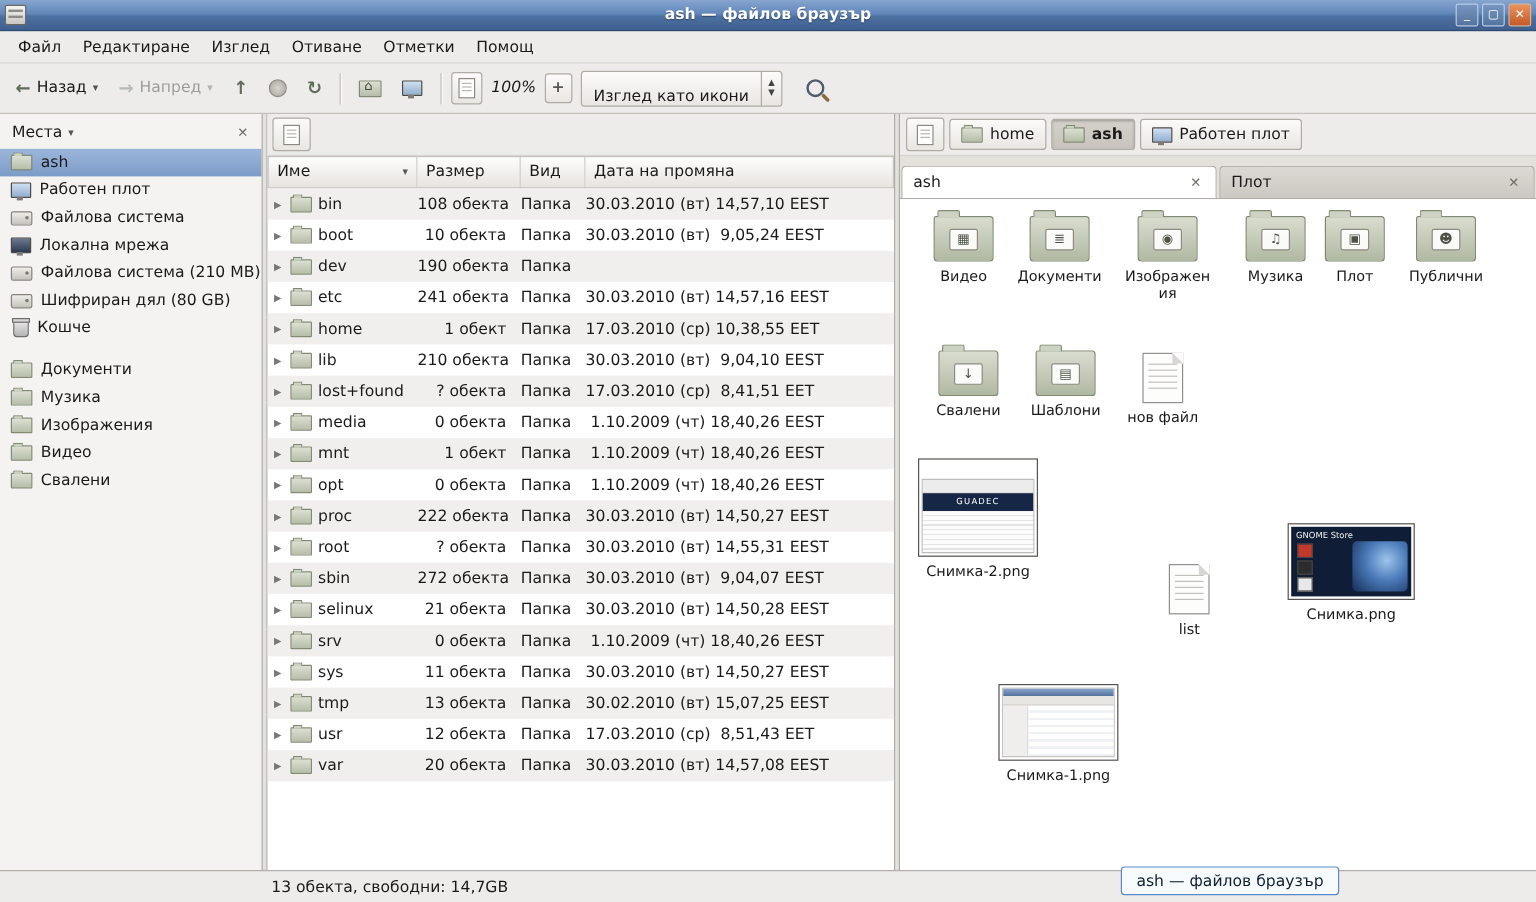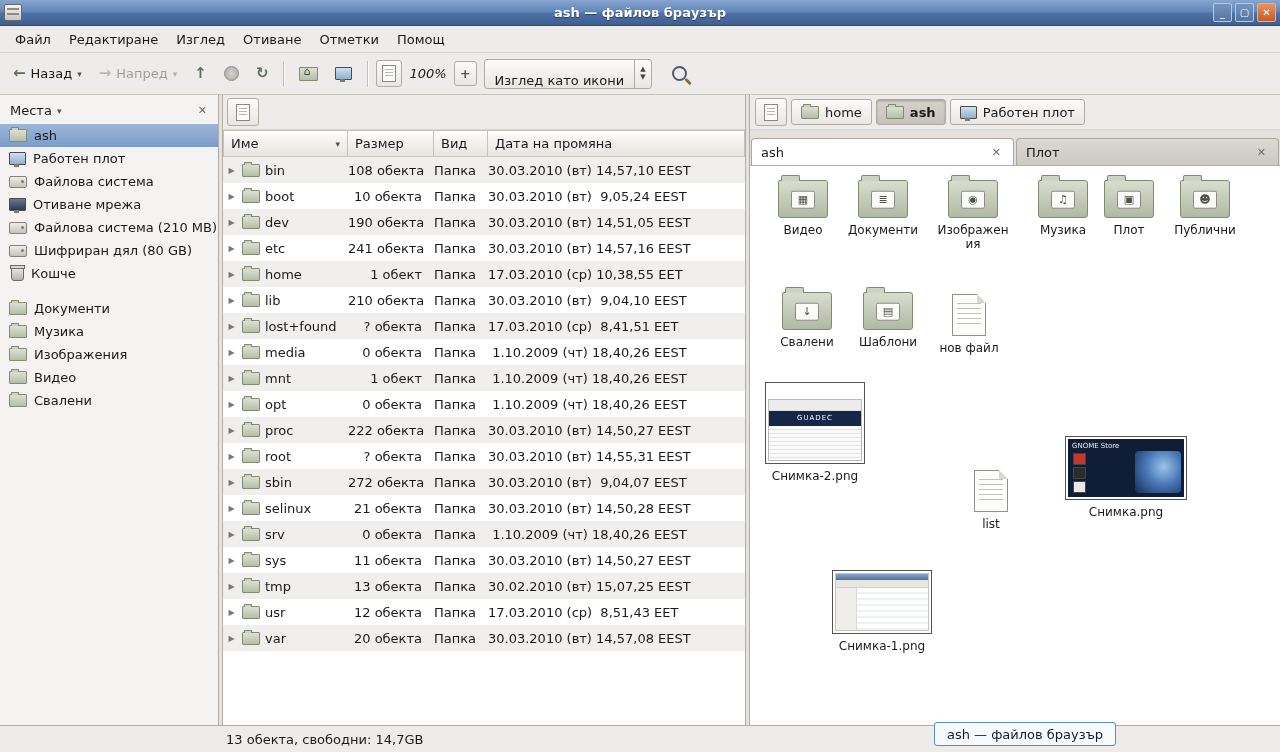--- a/index.html
+++ b/index.html
@@ -113,21 +113,21 @@
   .big-file{width:32px;height:40px;background:#fdfdfc;border:1px solid #92908a;position:relative;margin-bottom:5px;}
   .big-file::before{content:"";position:absolute;right:-1px;top:-1px;width:0;height:0;
     border-left:9px solid #d8d6d1;border-top:9px solid #fff;}
   .big-file::after{content:"";position:absolute;left:4px;top:8px;right:4px;height:1px;background:#c3c1bb;
     box-shadow:0 5px 0 #c3c1bb,0 10px 0 #c3c1bb,0 15px 0 #c3c1bb,0 20px 0 #c3c1bb;}
   .thumb-frame{background:#fff;border:1px solid #55534f;padding:2px;margin-bottom:5px;}
   .th-guadec{width:92px;height:60px;border:1px solid #bbb;display:flex;flex-direction:column;background:#fff;margin-top:14px;}
   .th-guadec .g-top{height:10px;background:#ececec;border-bottom:1px solid #ddd;}
   .th-guadec .g-band{height:15px;background:#152647;color:#fff;font-size:7px;line-height:15px;text-align:center;letter-spacing:1px;}
   .th-guadec .g-body{flex:1;background:repeating-linear-gradient(#fbfbfb 0 3px,#e4e4e4 3px 4px);}
-  .th-store{width:116px;height:58px;background:#0f1d36;position:relative;}
+  .th-store{width:100px;height:58px;background:#0f1d36;position:relative;}
   .th-store .s-text{position:absolute;left:4px;top:3px;color:#f0f0f0;font-size:7px;}
   .th-store .s-swirl{position:absolute;right:3px;top:12px;width:46px;height:42px;border-radius:4px;
     background:radial-gradient(circle at 62% 38%,#9cc4ec 0%,#4a79b8 45%,#142c55 100%);}
   .th-store .s-shirt{position:absolute;width:11px;height:10px;border:1px solid #444;}
   .th-window{width:92px;height:56px;background:#fff;border:1px solid #c6c4bf;display:flex;flex-direction:column;}
   .th-window .w-title{height:6px;background:linear-gradient(#8aa6cc,#52719c);}
   .th-window .w-tools{height:7px;background:#e8e6e2;border-bottom:1px solid #d2d0cb;}
   .th-window .w-body{flex:1;display:flex;}
   .th-window .w-side{width:20px;background:#f0eeec;border-right:1px solid #dddbd6;}
   .th-window .w-list{flex:1;background:repeating-linear-gradient(#fff 0 4px,#eef1f5 4px 6px);}
@@ -225,21 +225,21 @@
         <div class="place">
           <span class="mini-monitor"></span>
           <span>Работен плот</span>
         </div>
         <div class="place">
           <span class="mini-drive"></span>
           <span>Файлова система</span>
         </div>
         <div class="place">
           <span class="mini-monitor dark"></span>
-          <span>Отиване мрежа</span>
+          <span>Локална мрежа</span>
         </div>
         <div class="place">
           <span class="mini-drive"></span>
           <span>Файлова система (210 MB)</span>
         </div>
         <div class="place">
           <span class="mini-drive"></span>
           <span>Шифриран дял (80 GB)</span>
         </div>
         <div class="place">
@@ -315,21 +315,20 @@
           <span class="cell-date">30.03.2010 (вт)  9,05,24 EEST</span>
         </div>
         <div class="lrow odd">
           <span class="cell-name">
             <span class="expander">▶</span>
             <span class="mini-folder"></span>
             <span>dev</span>
           </span>
           <span class="cell-size">190 обекта</span>
           <span class="cell-type">Папка</span>
-          <span class="cell-date">30.03.2010 (вт) 14,51,05 EEST</span>
         </div>
         <div class="lrow">
           <span class="cell-name">
             <span class="expander">▶</span>
             <span class="mini-folder"></span>
             <span>etc</span>
           </span>
           <span class="cell-size">241 обекта</span>
           <span class="cell-type">Папка</span>
           <span class="cell-date">30.03.2010 (вт) 14,57,16 EEST</span>

